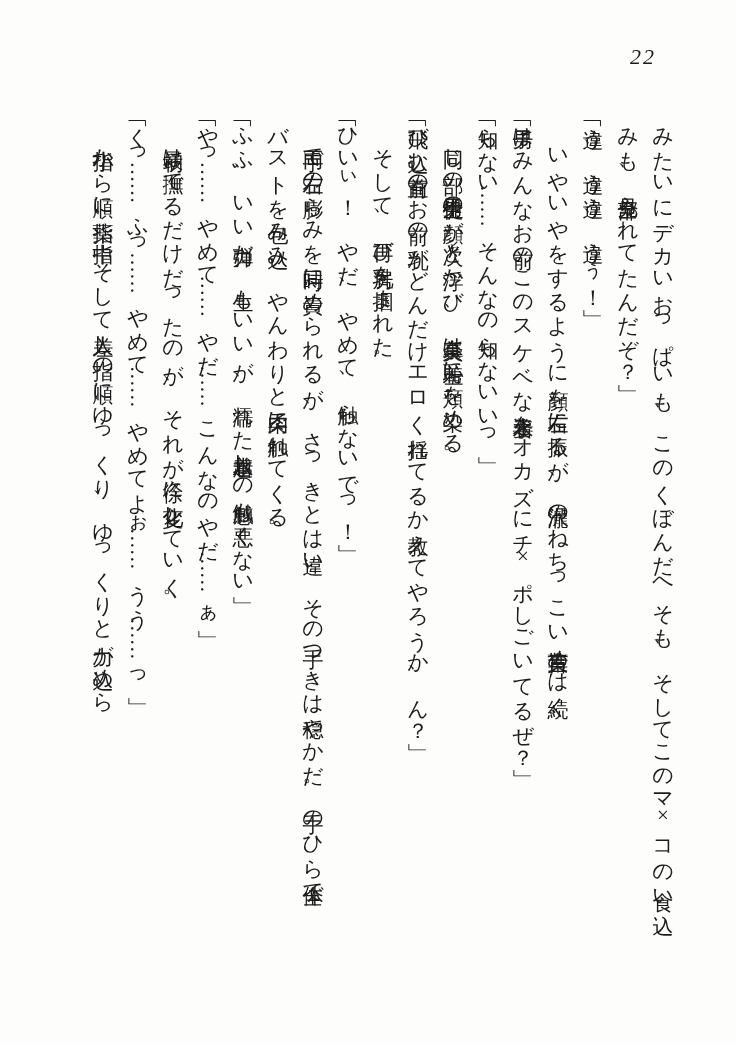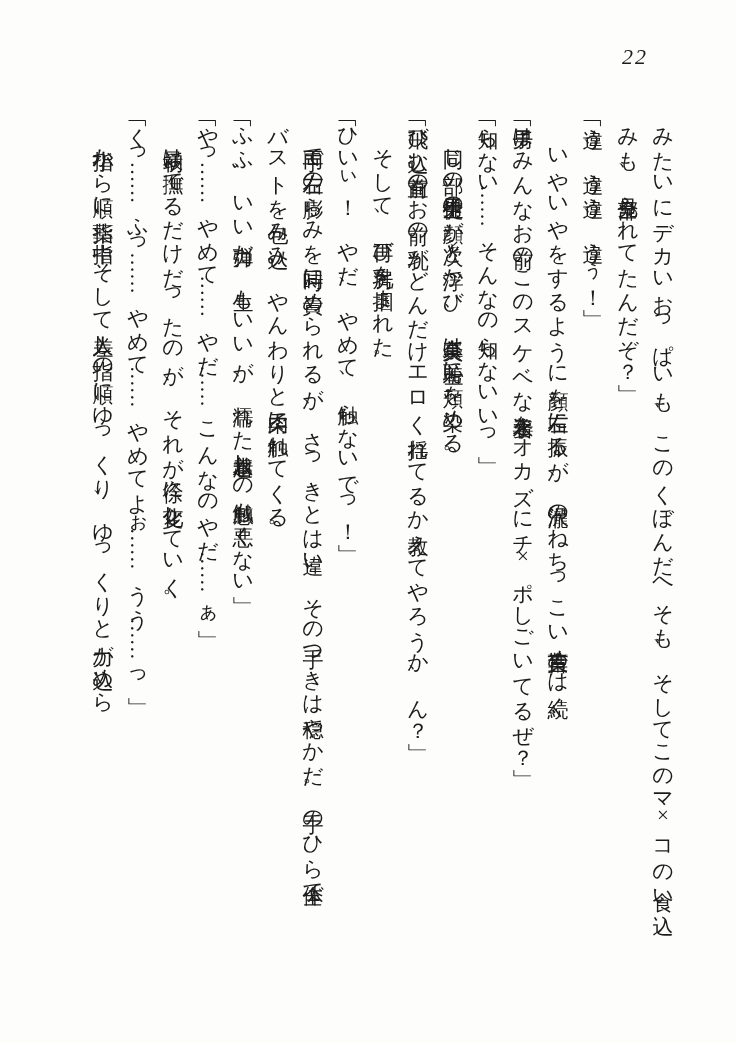--- a/index.html
+++ b/index.html
@@ -18,21 +18,21 @@
 
   .book-page {
     position: absolute;
     inset: 0;
     background: #fdfdfc;
   }
 
   .page-number {
     position: absolute;
     top: 44px;
-    right: 88px;
+    right: 80px;
     font-family: "Liberation Serif", "DejaVu Serif", serif;
     font-style: italic;
     font-size: 22px;
     letter-spacing: 2px;
     color: #1b1b1b;
   }
 
   .text-block {
     position: absolute;
     top: 113px;

